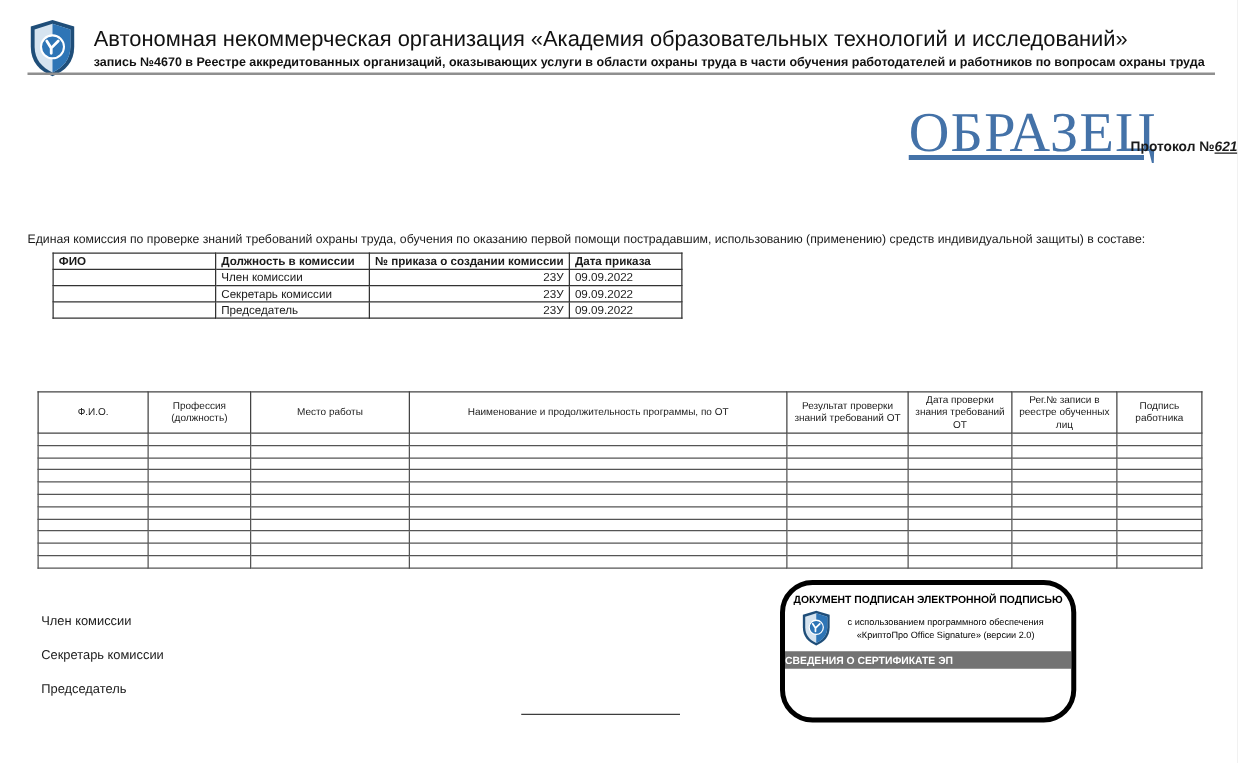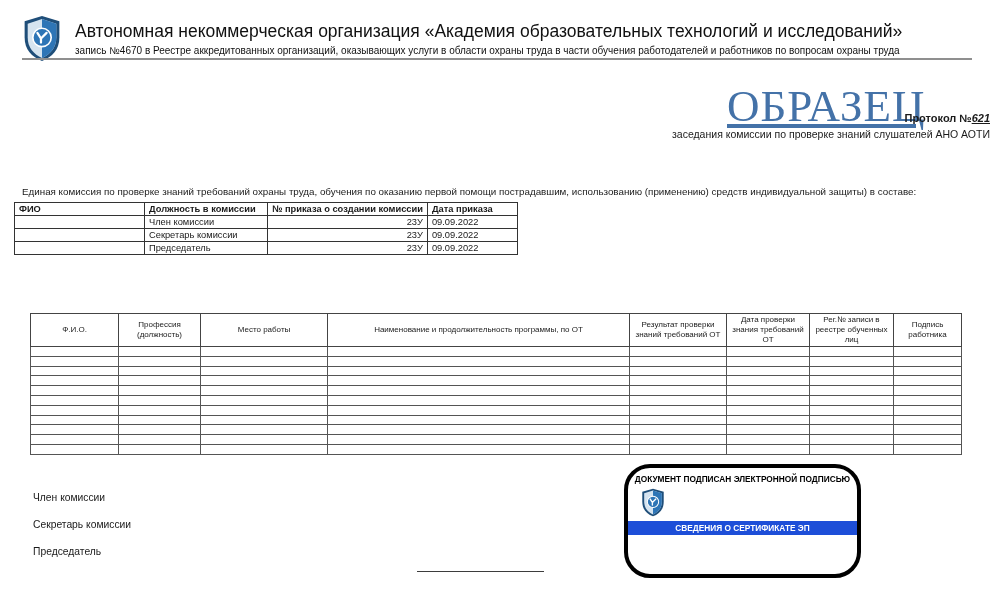--- a/index.html
+++ b/index.html
@@ -17,21 +17,21 @@
 
   
   .logo { position: absolute; left: 20px; top: 15px; width: 44px; height: 47px; }
   .org-title {
     position: absolute; left: 75px; top: 21px; width: 910px;
     font-size: 17.5px; font-weight: normal; color: #111;
     white-space: nowrap;
   }
   .registry-note {
     position: absolute; left: 75px; top: 45px; width: 910px;
-    font-size: 10px; color: #111; white-space: nowrap;
+    font-size: 10px; color: #111; white-space: nowrap; font-weight: bold;
   }
   .header-rule {
     position: absolute; left: 22px; top: 58px; width: 950px; height: 2px;
     background: #8f8f8f;
   }
 
   
   .title-block { position: absolute; left: 0; top: 112px; width: 990px; text-align: right; }
   .protocol-line { font-size: 11px; font-weight: bold; }
   .protocol-number { font-style: italic; text-decoration: underline; }
@@ -41,21 +41,21 @@
     font-family: "Liberation Serif", serif;
     font-size: 45px; letter-spacing: 1px; line-height: 1;
   }
 
   
   .intro-text { position: absolute; left: 22px; top: 186px; width: 952px; font-size: 9.8px; }
   .results-intro { position: absolute; left: 22px; top: 298px; width: 952px; font-size: 9.8px; }
 
   
   .commission-table {
-    position: absolute; left: 14px; top: 202px;
+    position: absolute; left: 42px; top: 202px;
     border-collapse: collapse; table-layout: fixed;
   }
   .commission-table th, .commission-table td {
     border: 1px solid #333;
     font-size: 9.3px; height: 12.5px;
     padding: 1px 4px; text-align: left; vertical-align: middle;
     white-space: nowrap; overflow: hidden;
   }
   .commission-table th { font-weight: bold; }
   .commission-table .center { text-align: right; }
@@ -90,22 +90,22 @@
     overflow: hidden;
   }
   .stamp-title {
     margin-top: 6px; text-align: center;
     font-size: 8.3px; font-weight: bold; color: #000;
   }
   .stamp-middle { display: flex; align-items: center; margin: 3px 10px 3px 12px; height: 31px; }
   .stamp-logo { width: 26px; height: 29px; flex: 0 0 auto; }
   .stamp-soft { flex: 1; text-align: center; font-size: 7.3px; line-height: 1.35; color: #000; }
   .stamp-bar {
-    height: 14px; background: #1d4ed8; color: #fff;
-    font-size: 8.3px; font-weight: bold; text-align: center; line-height: 14px;
+    height: 14px; background: #737373; color: #fff;
+    font-size: 8.3px; font-weight: bold; text-align: left; line-height: 14px;
   }
   .stamp-info { margin: 4px 10px 0 10px; font-size: 7.3px; line-height: 1.55; color: #000; }
 </style>
 </head>
 <body>
 
 <div id="page">
 
   <svg class="logo" viewBox="0 0 40 46">
     <path d="M20 1 L37 6 V22 C37 34 30 41 20 45 C10 41 3 34 3 22 V6 Z" fill="#1f4e79"></path>
@@ -115,21 +115,20 @@
     <path d="M15.5 17.5 L19 23 V27 M24.5 17.5 L19 23" stroke="#ffffff" stroke-width="2.2" fill="none" stroke-linecap="round"></path>
   </svg>
   <div class="org-title">Автономная некоммерческая организация «Академия образовательных технологий и исследований»</div>
   <div class="registry-note">запись №4670 в Реестре аккредитованных организаций, оказывающих услуги в области охраны труда в части обучения работодателей и работников по вопросам охраны труда</div>
   <div class="header-rule"></div>
 
   <div class="watermark" style="color: rgb(68, 114, 168); text-decoration: underline;">ОБРАЗЕЦ</div>
 
   <div class="title-block">
     <div class="protocol-line"><span>Протокол №</span><span class="protocol-number">621</span></div>
-    <div class="protocol-subtitle">заседания комиссии по проверке знаний слушателей АНО АОТИ</div>
   </div>
 
   <div class="intro-text">Единая комиссия по проверке знаний требований охраны труда, обучения по оказанию первой помощи пострадавшим, использованию (применению) средств индивидуальной защиты) в составе:</div>
 
   <table class="commission-table">
     <colgroup>
         <col style="width:130px">
         <col style="width:123px">
         <col style="width:150px">
         <col style="width:90px">
@@ -312,17 +311,21 @@
   <div class="stamp">
     <div class="stamp-title">ДОКУМЕНТ ПОДПИСАН ЭЛЕКТРОННОЙ ПОДПИСЬЮ</div>
     <div class="stamp-middle">
       <svg class="stamp-logo" viewBox="0 0 40 46">
         <path d="M20 1 L37 6 V22 C37 34 30 41 20 45 C10 41 3 34 3 22 V6 Z" fill="#1f4e79"></path>
         <path d="M20 4 L34 8.5 V22 C34 32 28 38.5 20 42 C12 38.5 6 32 6 22 V8.5 Z" fill="#d6e4f0"></path>
         <path d="M20 4 L34 8.5 V22 C34 32 28 38.5 20 42 Z" fill="#2e75b6"></path>
         <circle cx="20" cy="22" r="9" fill="#2e75b6" stroke="#ffffff" stroke-width="1.6"></circle>
         <path d="M15.5 17.5 L19 23 V27 M24.5 17.5 L19 23" stroke="#ffffff" stroke-width="2.2" fill="none" stroke-linecap="round"></path>
       </svg>
+      <div class="stamp-soft">
+        <div>с использованием программного обеспечения</div>
+        <div>«КриптоПро Office Signature» (версии 2.0)</div>
+      </div>
     </div>
     <div class="stamp-bar">СВЕДЕНИЯ О СЕРТИФИКАТЕ ЭП</div>
   </div>
 
 </div>
 
 </body></html>

